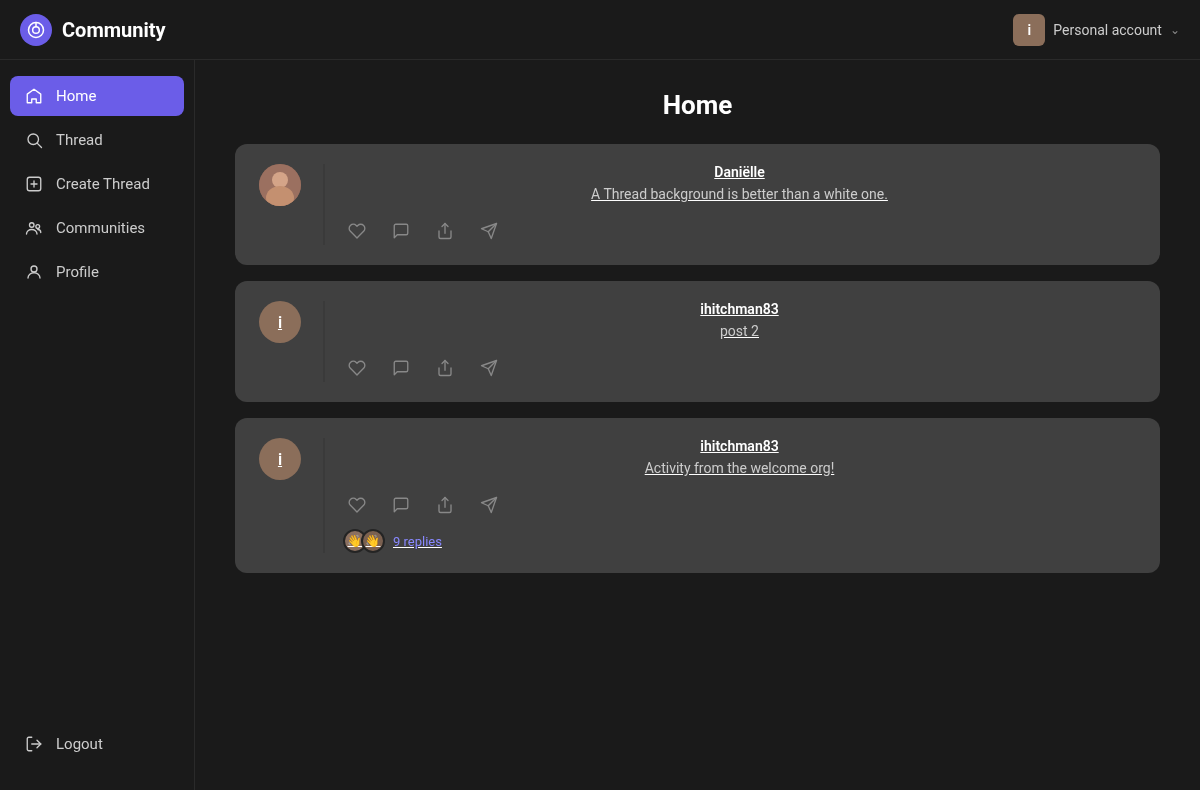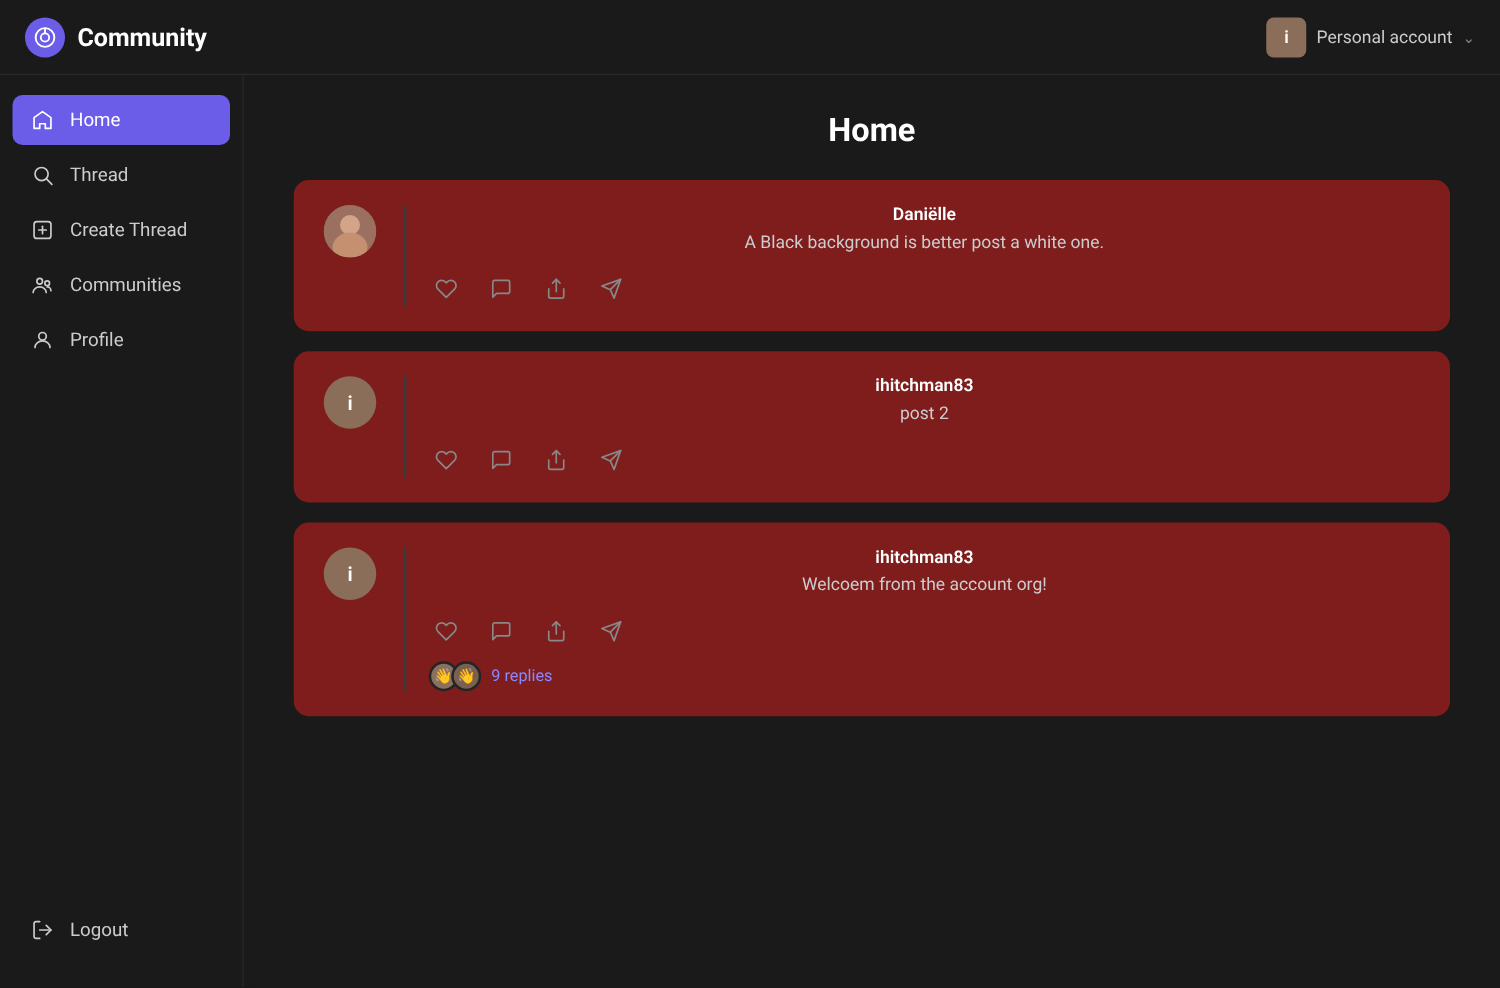--- a/index.html
+++ b/index.html
@@ -147,24 +147,25 @@
 
     .page-title {
       font-size: 26px;
       font-weight: 700;
       margin-bottom: 24px;
       color: #ffffff;
     }
 
     
     .post-card {
-      background: #7f1d1d;
+      background: #404040;
       border-radius: 12px;
       padding: 20px 24px;
       margin-bottom: 16px;
+      text-decoration: underline;
     }
 
     .post-header {
       display: flex;
       align-items: flex-start;
       gap: 14px;
     }
 
     .post-avatar {
       width: 42px;
@@ -376,21 +377,21 @@
           <svg viewBox="0 0 42 42" width="42" height="42">
             <rect width="42" height="42" fill="#9b7060"></rect>
             <ellipse cx="21" cy="16" rx="8" ry="8" fill="#d4a488"></ellipse>
             <ellipse cx="21" cy="34" rx="14" ry="12" fill="#c49070"></ellipse>
           </svg>
         </div>
         <div class="post-body">
           <div style="width:2px; background:#3a3a3a; align-self:stretch; margin: 0 8px;"></div>
           <div class="post-content">
             <div class="post-username">Daniëlle</div>
-            <div class="post-text">A Black background is better post a white one.</div>
+            <div class="post-text">A Thread background is better than a white one.</div>
             <div class="post-actions">
               <div class="action-btn">
                 <svg class="icon-svg" viewBox="0 0 24 24">
                     <path d="M20.84 4.61a5.5 5.5 0 0 0-7.78 0L12 5.67l-1.06-1.06a5.5 5.5 0 0 0-7.78 7.78l1.06 1.06L12 21.23l7.78-7.78 1.06-1.06a5.5 5.5 0 0 0 0-7.78z"></path>
                   </svg>
               </div>
               <div class="action-btn">
                 <svg class="icon-svg" viewBox="0 0 24 24">
                     <path d="M21 15a2 2 0 0 1-2 2H7l-4 4V5a2 2 0 0 1 2-2h14a2 2 0 0 1 2 2z"></path>
                   </svg>
@@ -456,21 +457,21 @@
 
     <div class="post-card">
       <div class="post-header">
         <div class="post-avatar" style="background:#8b6e5a;">
           <span>i</span>
         </div>
         <div class="post-body">
           <div style="width:2px; background:#3a3a3a; align-self:stretch; margin: 0 8px;"></div>
           <div class="post-content">
             <div class="post-username">ihitchman83</div>
-            <div class="post-text">Welcoem from the account org!</div>
+            <div class="post-text">Activity from the welcome org!</div>
             <div class="post-actions">
               <div class="action-btn">
                 <svg class="icon-svg" viewBox="0 0 24 24">
                     <path d="M20.84 4.61a5.5 5.5 0 0 0-7.78 0L12 5.67l-1.06-1.06a5.5 5.5 0 0 0-7.78 7.78l1.06 1.06L12 21.23l7.78-7.78 1.06-1.06a5.5 5.5 0 0 0 0-7.78z"></path>
                   </svg>
               </div>
               <div class="action-btn">
                 <svg class="icon-svg" viewBox="0 0 24 24">
                     <path d="M21 15a2 2 0 0 1-2 2H7l-4 4V5a2 2 0 0 1 2-2h14a2 2 0 0 1 2 2z"></path>
                   </svg>

